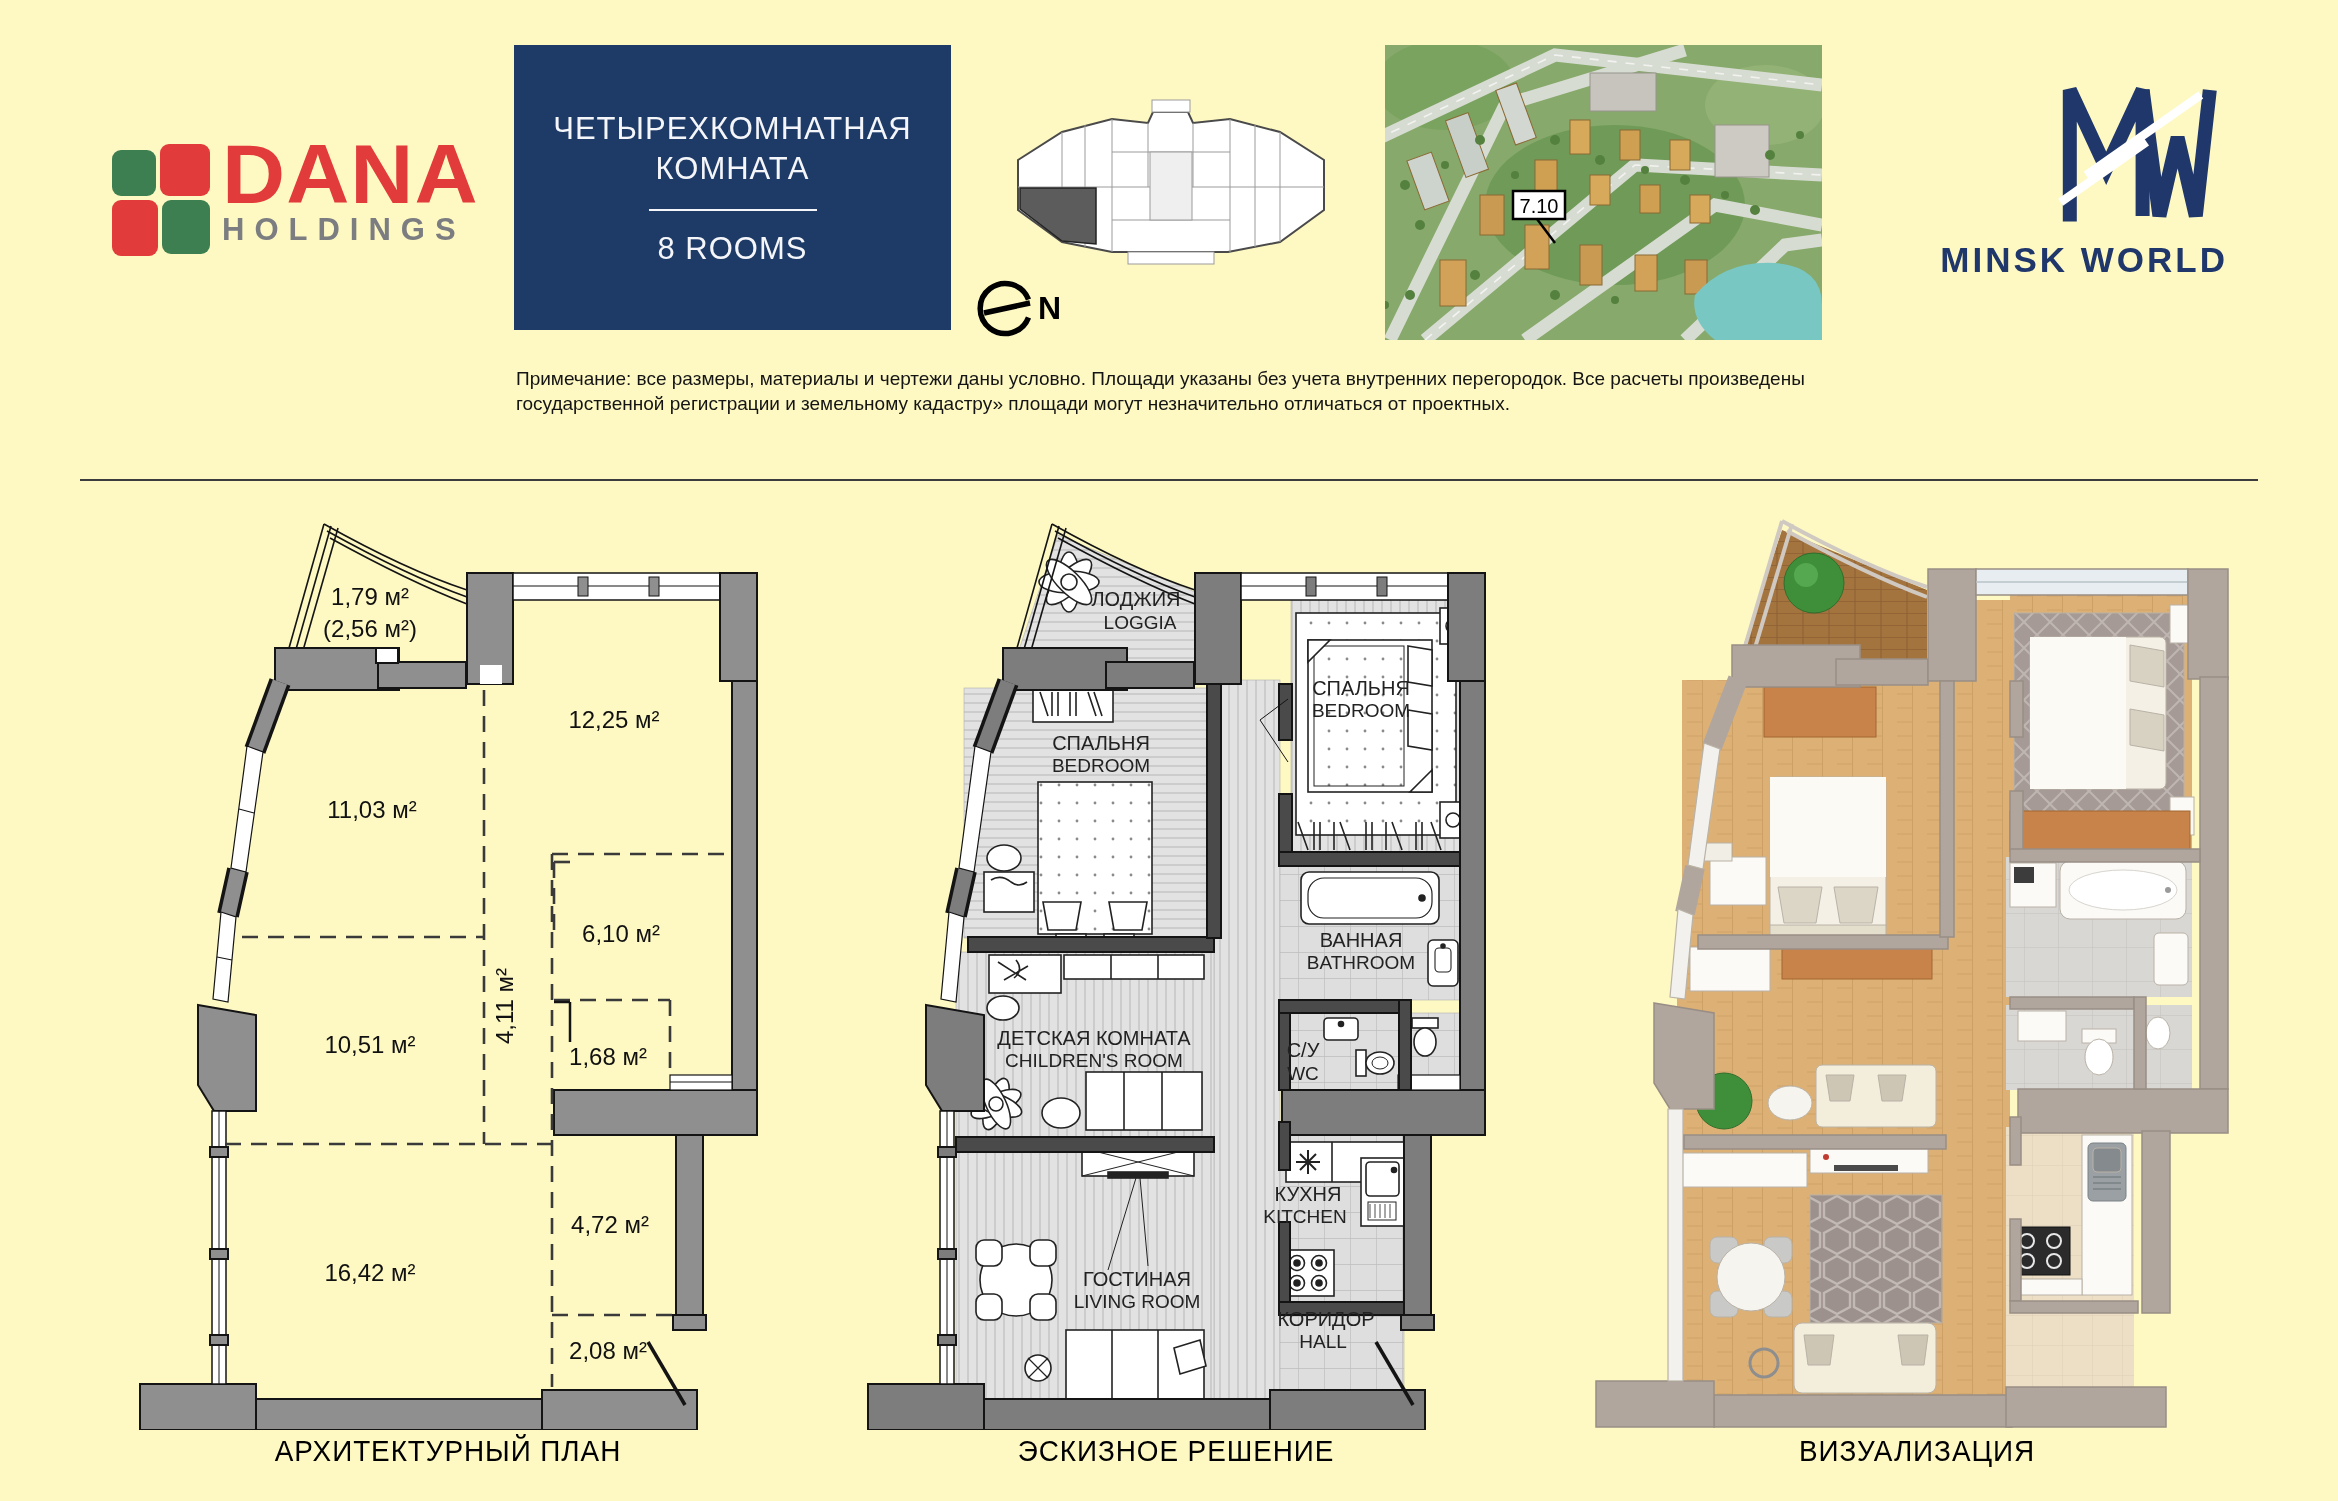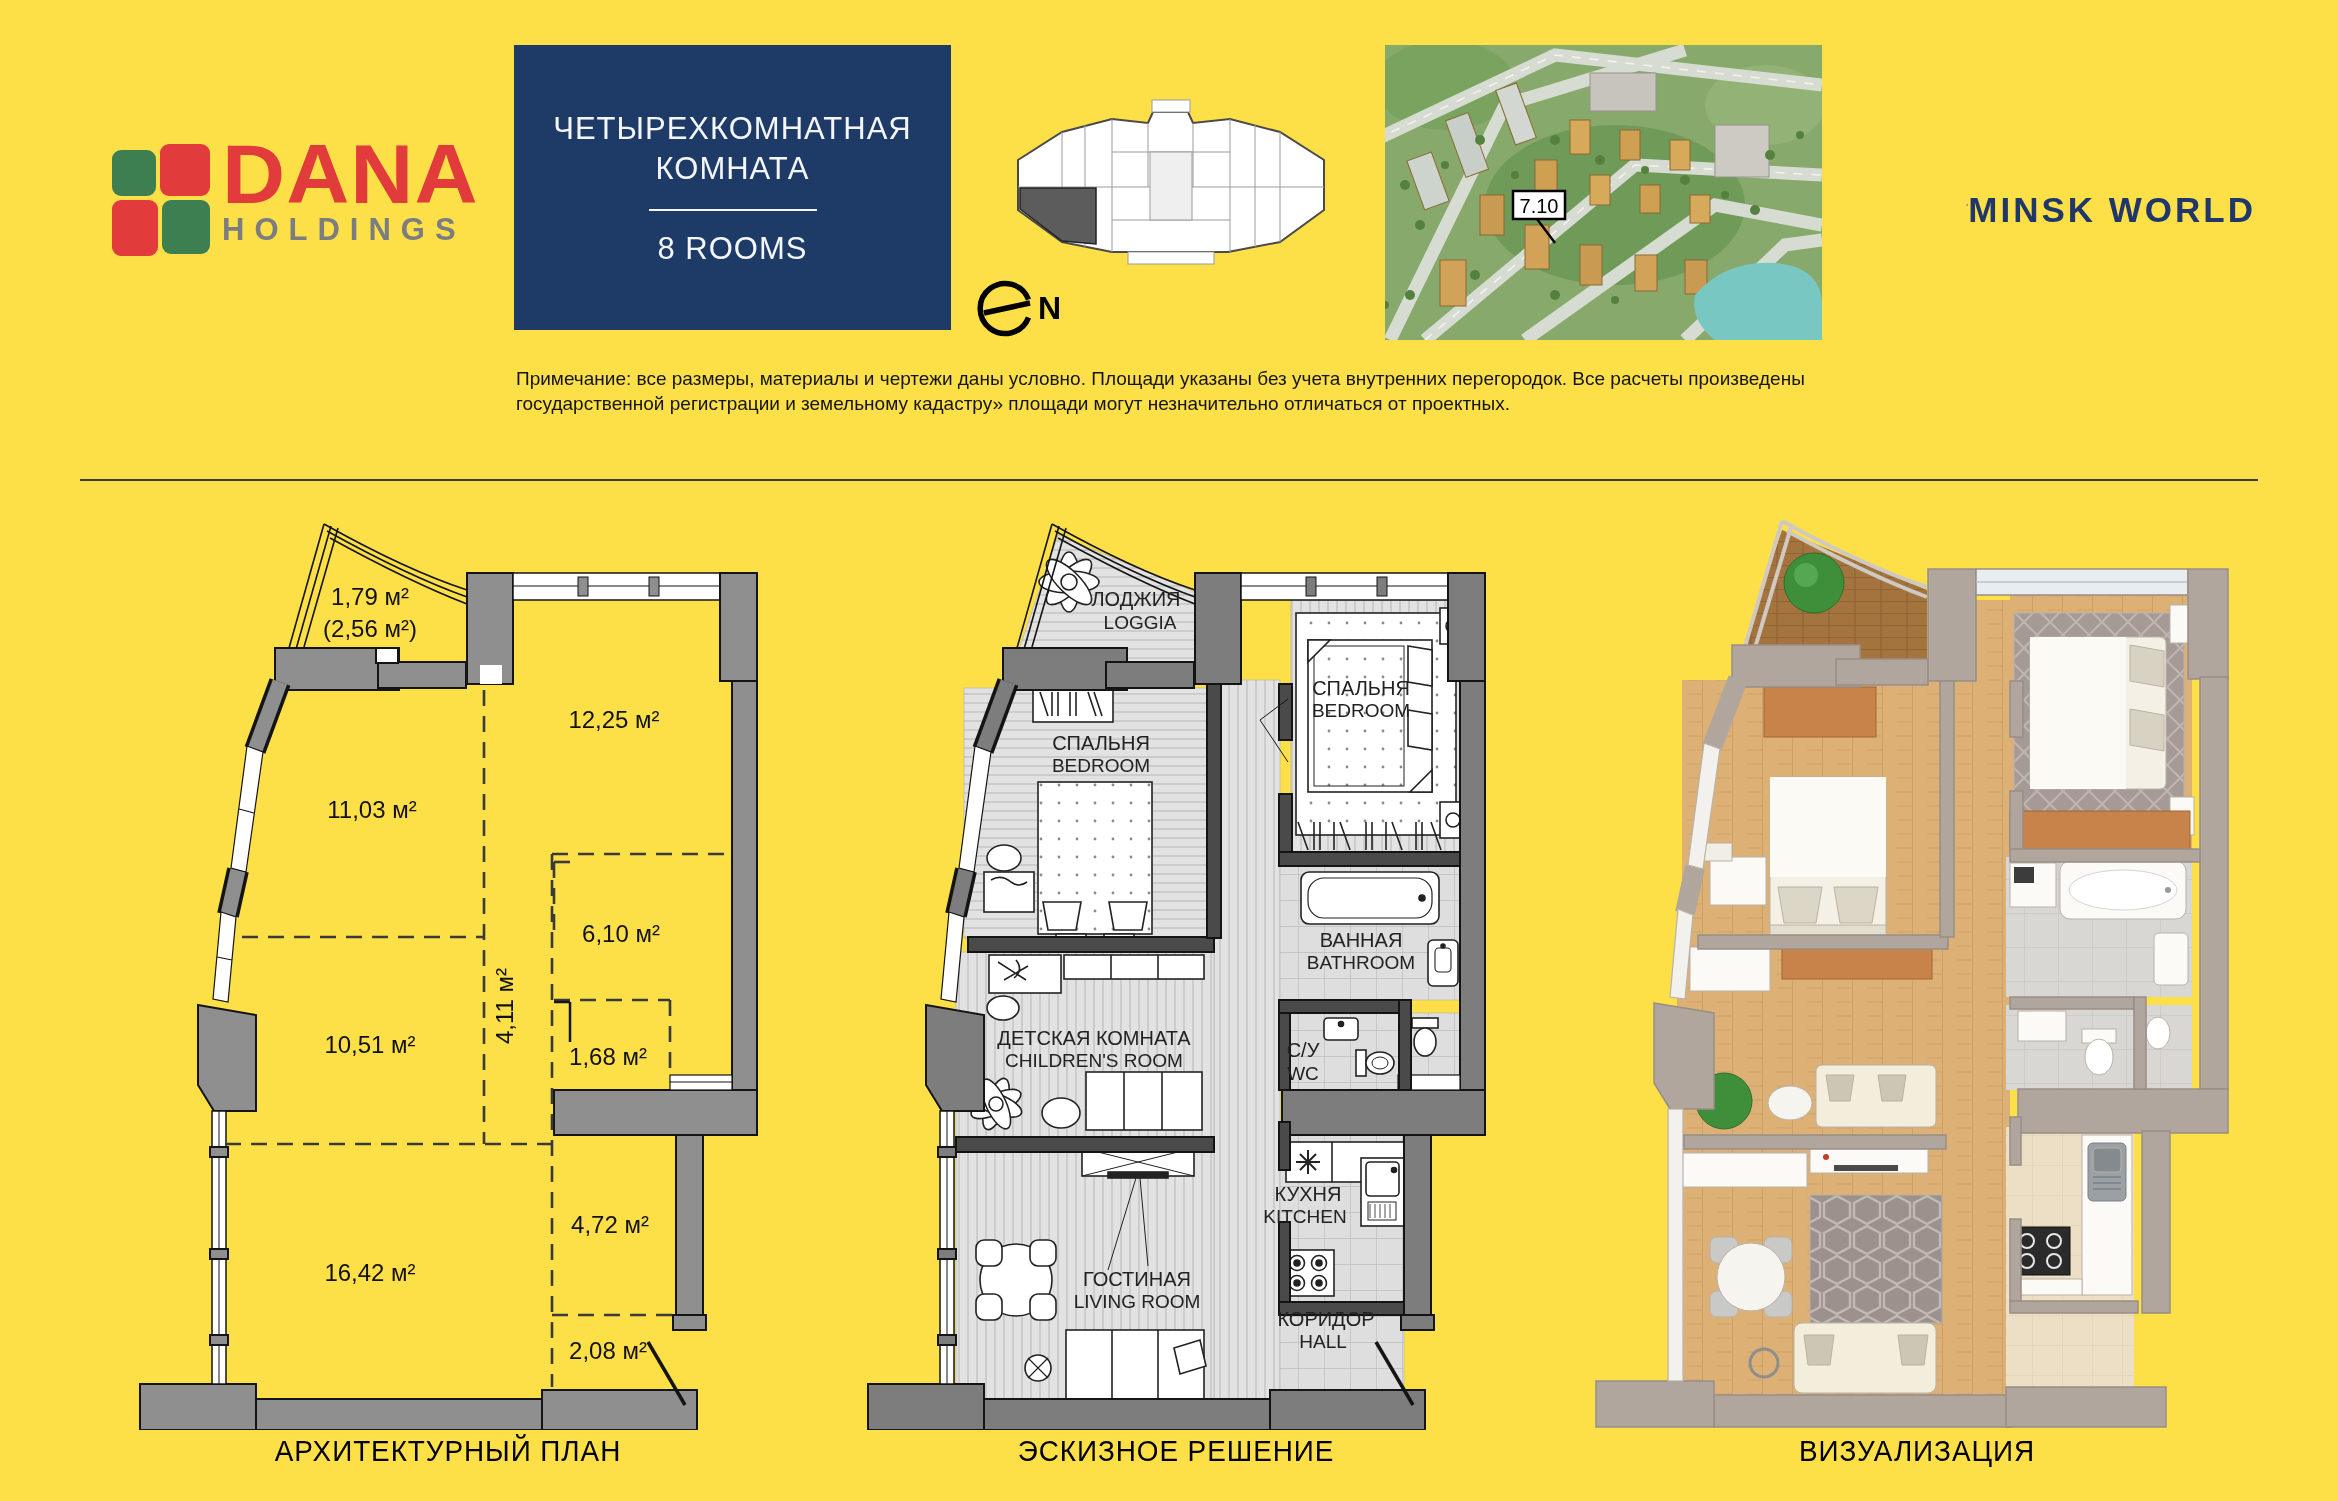--- a/index.html
+++ b/index.html
@@ -1,34 +1,34 @@
 <!DOCTYPE html>
 <html><head>
 <meta charset="utf-8">
 <style>
   html,body{margin:0;padding:0;background:#fff;}
-  .page{position:relative;width:2338px;height:1501px;background:#fde047;
+  .page{position:relative;width:2338px;height:1501px;background:#fef9c3;
         font-family:"Liberation Sans",sans-serif;overflow:hidden;color:#1a1a1a;}
   .abs{position:absolute;}
   
   .dana{left:110px;top:136px;width:380px;height:136px;display:flex;align-items:flex-start;}
   .dana-text{margin-left:10px;display:flex;flex-direction:column;}
   .dana-name{font-size:84px;font-weight:800;color:#e23b3c;line-height:76px;letter-spacing:1px;transform:scaleX(1.04);transform-origin:left;}
   .dana-sub{font-size:31px;font-weight:700;color:#7b7d80;letter-spacing:10px;}
   
   .title-box{left:514px;top:45px;width:437px;height:285px;background:#1e3a66;color:#f4f6fa;
              display:flex;flex-direction:column;align-items:center;justify-content:center;text-align:center;}
   .tb-l1,.tb-l2{font-size:31px;letter-spacing:1px;line-height:40px;}
   .tb-div{width:168px;height:2px;background:#f4f6fa;margin:20px 0;}
   .tb-sub{font-size:31px;letter-spacing:1px;}
   
   .miniplan{left:1000px;top:92px;}
   .compass{left:972px;top:272px;}
   .aerial{left:1385px;top:45px;}
-  .mw{left:1938px;top:80px;width:290px;height:250px;display:flex;flex-direction:row;align-items:center;margin-left:28px;}
+  .mw{left:1938px;top:80px;width:290px;height:250px;display:flex;flex-direction:column;align-items:flex-end;}
   .mw-text{font-size:35px;font-weight:700;color:#20376b;letter-spacing:3px;margin-top:10px;white-space:nowrap;}
   
   .disclaimer{left:516px;top:366px;width:1330px;font-size:19px;line-height:25px;color:#141414;}
   .divider{left:80px;top:479px;width:2178px;height:0;border-top:2px solid #3c3c3c;}
   
   .fig{position:absolute;}
   .caption{position:absolute;top:1434px;font-size:30px;color:#000;text-align:center;
            transform:scaleX(0.93);letter-spacing:1px;white-space:nowrap;}
   .cap-arch{left:128px;width:640px;}
   .cap-sketch{left:856px;width:640px;}

